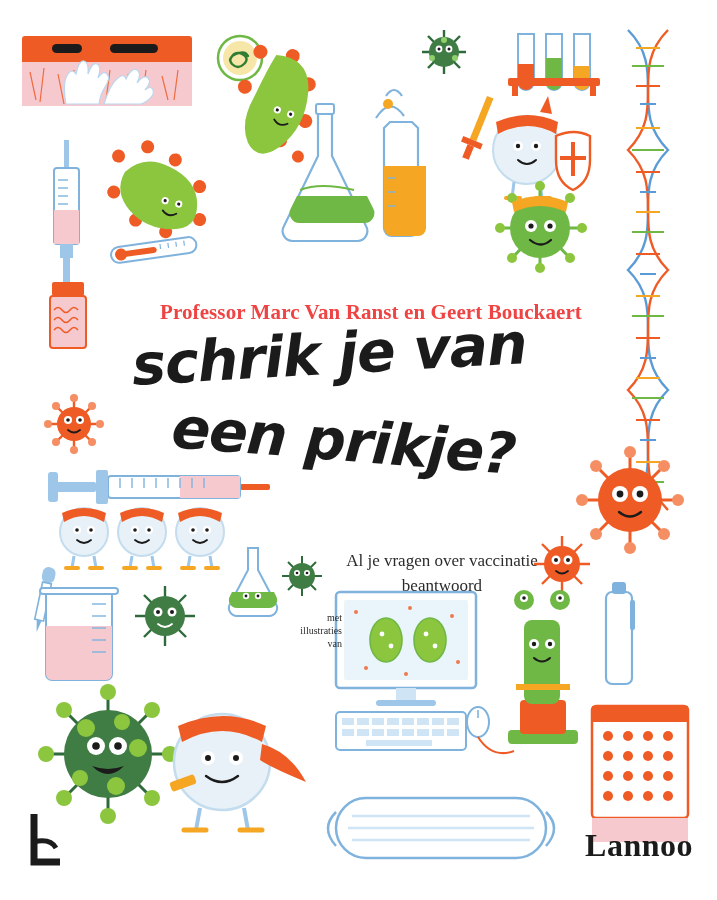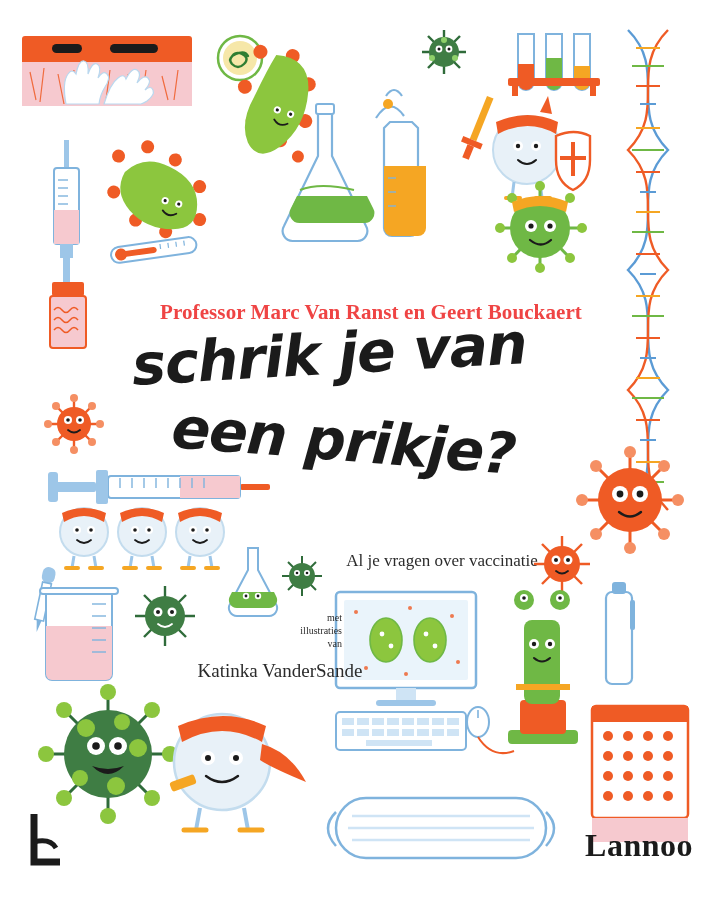--- a/index.html
+++ b/index.html
@@ -686,24 +686,24 @@
 
   <div class="authors">Professor Marc Van Ranst en Geert Bouckaert</div>
 
   <div class="title">
     <div class="title-line1">schrik je van</div>
     <div class="title-line2">een prikje?</div>
   </div>
 
   <div class="subtitle">
     <div>Al je vragen over vaccinatie</div>
+    <div>beantwoord</div>
   </div>
 
   <div class="illus-credit">
     <div>met</div>
     <div>illustraties</div>
     <div>van</div>
   </div>
 
-  <div class="illustrator">Katinka VanderSande</div>
 
   <div class="publisher">Lannoo</div>
 </div>
 
 </body></html>

